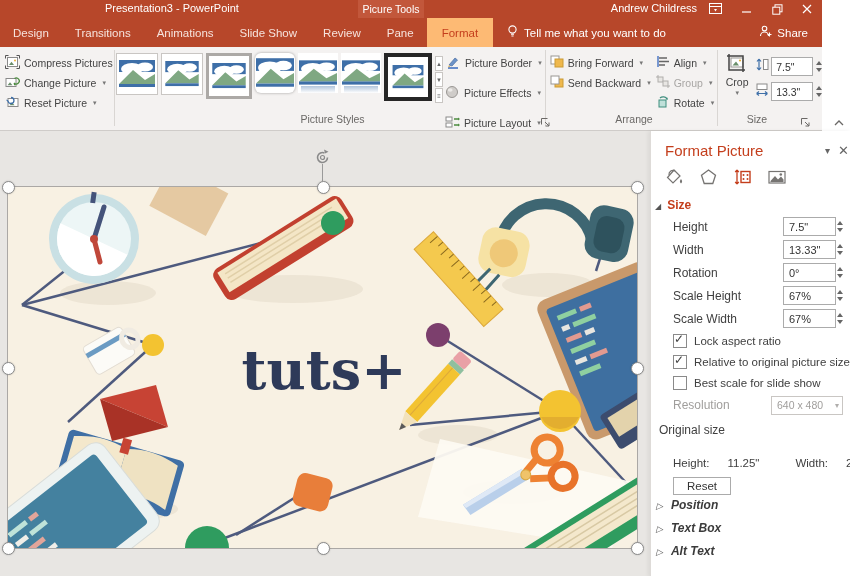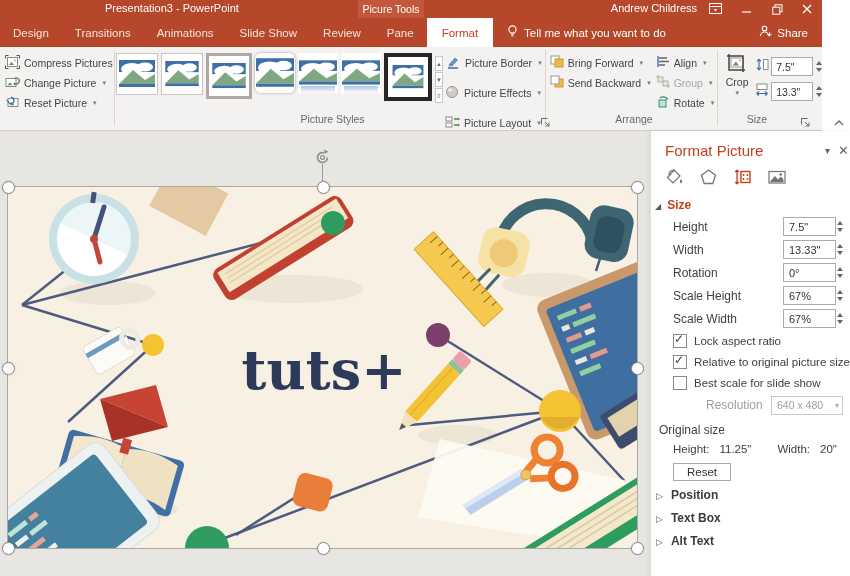--- a/index.html
+++ b/index.html
@@ -10,21 +10,21 @@
   .titlebar{position:relative;height:18px;background:#B7472A;color:#fff;font-size:11px;}
   .tb-title{position:absolute;left:105px;top:2px;white-space:nowrap;}
   .ctx-tab{position:absolute;left:358px;top:0;width:66px;height:18px;background:#C2573B;
     color:#fff;font-size:10.5px;display:flex;align-items:center;justify-content:center;}
   .tb-user{position:absolute;right:125px;top:2px;white-space:nowrap;}
   .tb-ico{position:absolute;top:2px;width:22px;height:14px;display:flex;align-items:center;justify-content:center;cursor:default;}
 
   
   .tabrow{height:29px;background:#B7472A;display:flex;align-items:stretch;color:#F6E3DD;font-size:11.5px;}
   .tab{display:flex;align-items:center;padding:0 13px;cursor:default;white-space:nowrap;}
-  .tab.active{background:#ffffff;color:#C43E1C;padding:4px 15px;}
+  .tab.active{background:#fdba74;color:#C43E1C;padding:4px 15px;}
   .tellme{display:flex;align-items:center;gap:6px;margin-left:14px;color:#fff;white-space:nowrap;}
   .share{margin-left:auto;display:flex;align-items:center;gap:5px;padding:0 14px;color:#fff;}
 
   
   .ribbon{position:relative;height:83px;background:#F4F2F1;border-bottom:1px solid #CFCCC9;}
   .ribbon-content{display:flex;align-items:flex-start;padding:3px 0 0 2px;height:62px;}
   .vsep{width:1px;background:#D9D6D3;height:76px;margin:0 1px;flex:none;}
   .grp-label{position:absolute;top:66px;font-size:10.5px;color:#6A6866;text-align:center;}
   .launcher{position:absolute;top:67px;width:12px;height:12px;}
   .rib-collapse{position:absolute;top:67px;left:833px;width:14px;height:12px;}
@@ -81,29 +81,29 @@
   .size-head .sh-label{color:#C43E1C;font-weight:bold;font-size:12px;}
   .pf-row{display:flex;align-items:center;height:23px;padding-left:22px;padding-right:8px;}
   .pf-label{flex:1;color:#404040;}
   .pinput{width:44px;height:17px;border:1px solid #ABABAB;font-size:11px;color:#333;
     font-family:"Liberation Sans",sans-serif;padding:0 2px 0 5px;}
   .crow{display:flex;align-items:center;height:21px;padding-left:22px;gap:7px;}
   .cbox{width:12px;height:12px;border:1px solid #8A8A8A;background:#fff;position:relative;flex:none;}
   .cbox[data-checked="true"]::after{content:"✓";position:absolute;left:0px;top:-3px;font-size:12px;color:#444;}
   .clabel{font-size:11.5px;color:#404040;white-space:nowrap;}
   .res-row{display:flex;align-items:center;height:24px;padding-left:22px;padding-right:8px;}
-  .res-label{flex:1;color:#A09E9C;margin-left:33px;}
+  .res-label{flex:1;color:#A09E9C;}
   .res-dd{width:62px;height:17px;border:1px solid #C9C6C3;color:#A09E9C;font-size:10.5px;
     display:flex;align-items:center;padding:0 3px 0 5px;background:#fff;}
   .res-dd::after{content:"▾";margin-left:auto;font-size:8px;color:#B0AEAC;}
   .orig-label{padding-left:8px;margin-top:6px;color:#404040;}
-  .orig-vals{display:flex;gap:10px;padding-left:22px;margin-top:6px;color:#404040;font-size:11.5px;}
+  .orig-vals{display:flex;gap:18px;padding-left:22px;margin-top:20px;color:#404040;font-size:11.5px;}
   .reset-btn{margin:8px 0 2px 22px;padding:2px 13px;border:1px solid #ABABAB;background:#fff;
     font-size:11.5px;font-family:"Liberation Sans",sans-serif;color:#333;}
-  .coll-row{display:flex;align-items:center;gap:8px;height:22px;padding-left:5px;margin-top:1px;}
+  .coll-row{display:flex;align-items:flex-start;gap:8px;height:22px;padding-left:5px;margin-top:1px;font-style:italic;}
   .coll-row .tri-col::before{content:"▷";font-size:9px;color:#555;}
   .coll-label{font-weight:bold;font-size:12px;color:#3B3B3B;}
 </style>
 </head>
 <body>
 
 <div class="app">
 
   <div class="titlebar">
     <span class="tb-title">Presentation3 - PowerPoint</span>

